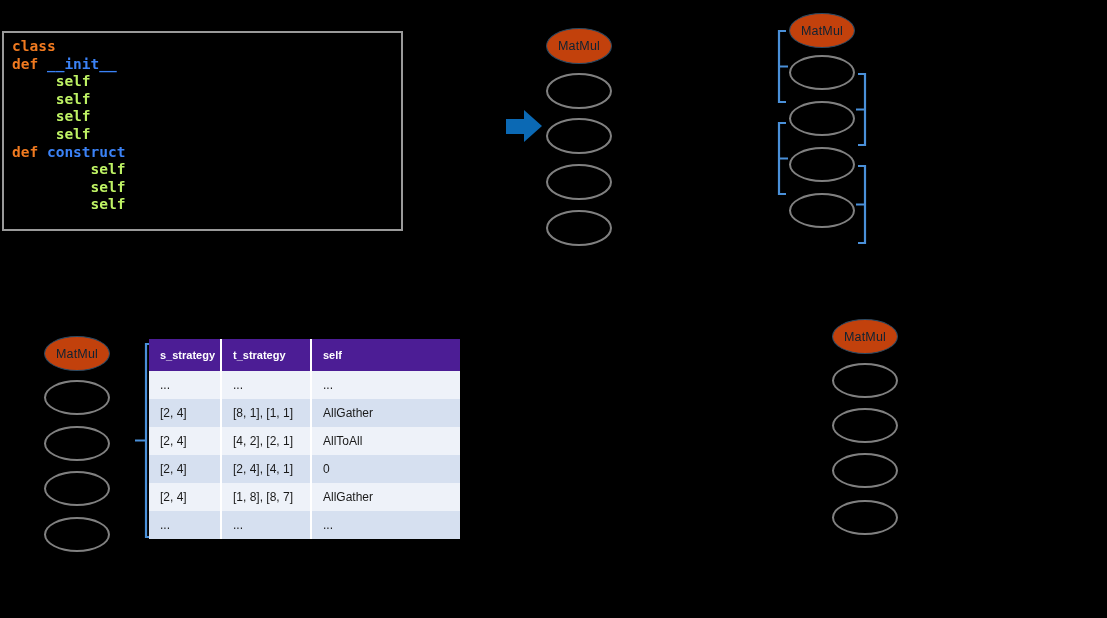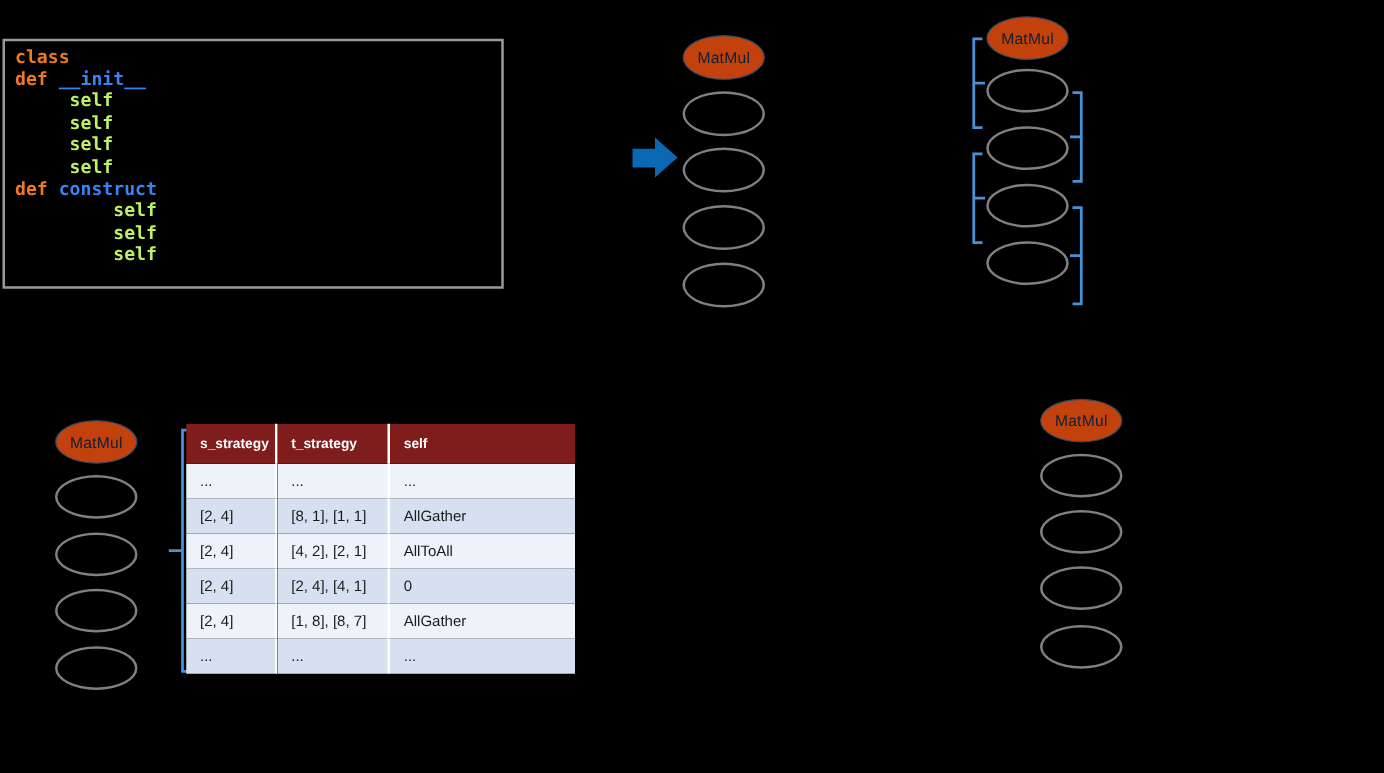--- a/index.html
+++ b/index.html
@@ -110,21 +110,21 @@
     padding: 6px 8px 6px 11px;
     border: none;
     border-right: 2px solid #ffffff;
     font-weight: normal;
     color: #1a1a1a;
     height: 16px;
     overflow: hidden;
     white-space: nowrap;
   }
   .cost-table th {
-    background: #7f1d1d;
+    background: #4c1d95;
     color: #ffffff;
     font-weight: bold;
     font-size: 11px;
     height: 20px;
   }
   .cost-table th:last-child,
   .cost-table td:last-child { border-right: none; }
   .cost-table tr.row-odd  td { background: #eef2f9; }
   .cost-table tr.row-even td { background: #d6e0f0; }
   .cost-table col.c1 { width: 72px; }

